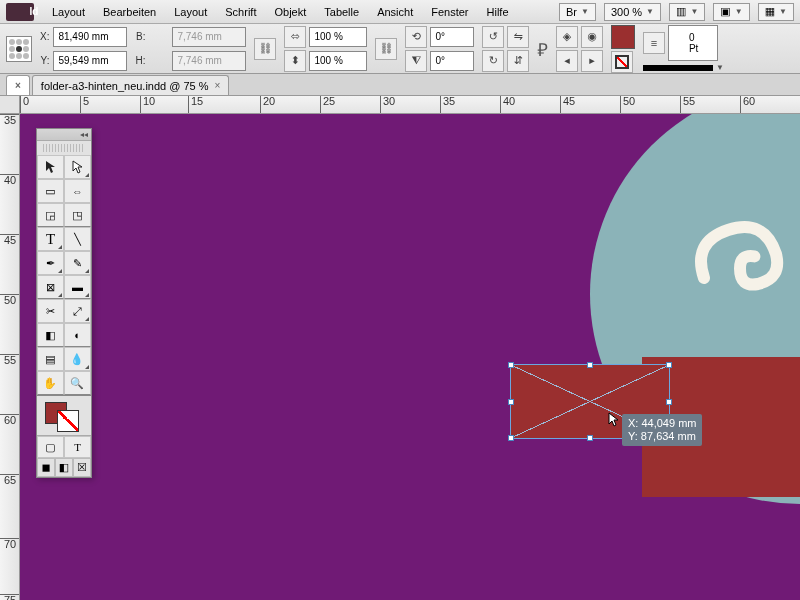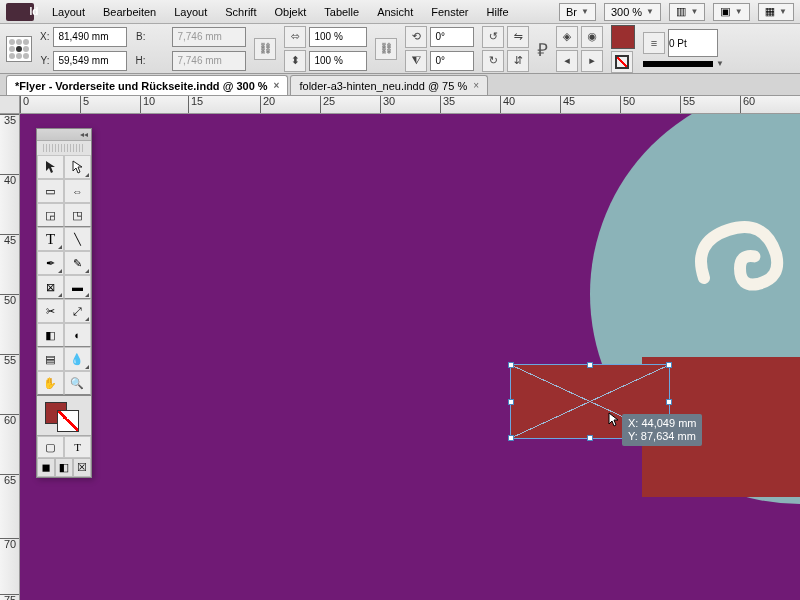--- a/index.html
+++ b/index.html
@@ -15,21 +15,21 @@
 .optbar { height: 50px; background: linear-gradient(#ececec,#dcdcdc); border-bottom: 1px solid #999; display: flex; align-items: center; padding: 2px 6px; gap: 8px; }
 .refpoint { width: 26px; height: 26px; display: grid; grid-template-columns: repeat(3,1fr); grid-template-rows: repeat(3,1fr); gap: 1px; background: #fff; border: 1px solid #888; padding: 2px; }
 .refpoint div { background: #bbb; border-radius: 50%; }
 .refpoint div.sel { background: #333; }
 .fieldgrp { display: grid; grid-template-columns: auto auto; grid-auto-rows: 22px; gap: 2px 4px; align-items: center; }
 .fld-label { font-size: 10px; color: #333; text-align: right; }
 .fld { width: 74px; height: 20px; border: 1px solid #888; background: #fff; padding: 0 4px; font-size: 10px; display: flex; align-items: center; }
 .fld.dis { color: #999; background: #f0f0f0; margin-left: 23px; }
 .iconbtn { width: 22px; height: 22px; border: 1px solid #aaa; background: #efefef; display: flex; align-items: center; justify-content: center; font-size: 11px; color: #444; }
 .swatch { width: 24px; height: 24px; background: #9a2f2f; border: 1px solid #555; }
-.stroke-w { width: 50px; height: 28px; border: 1px solid #888; background: #fff; padding: 0 0; font-size: 10px; display: flex; align-items: center; }
+.stroke-w { width: 50px; height: 36px; border: 1px solid #888; background: #fff; padding: 0 20px; font-size: 10px; display: flex; align-items: center; }
 .stroke-line { width: 70px; height: 6px; background: #000; }
 .vertstack { display: flex; flex-direction: column; gap: 2px; }
 .hz { display: flex; align-items: center; gap: 3px; }
 
 .tabstrip { height: 22px; background: #d4d4d4; border-bottom: 1px solid #999; display: flex; align-items: flex-end; padding-left: 6px; }
 .tab { height: 20px; padding: 0 8px; background: #e8e8e8; border: 1px solid #999; border-bottom: none; display: flex; align-items: center; gap: 6px; font-size: 10px; margin-right: 2px; border-radius: 3px 3px 0 0; }
 .tab.active { background: #fff; font-weight: bold; }
 .tab .x { font-size: 10px; color: #666; }
 
 .canvas-wrap { position: absolute; top: 96px; left: 0; right: 0; bottom: 0; background: #fff; }
@@ -184,21 +184,20 @@
       </div>
     <div class="hz">
         <div class="stroke-line"></div>
         <span style="font-size:8px;color:#555">▼</span>
       </div>
   </div>
 </div>
 
 <div class="tabstrip">
   <div class="tab active">
-      <span>*Flyer - Vorderseite und Rückseite.indd @ 300 %</span>
       <span class="x">×</span>
     </div>
   <div class="tab">
       <span>folder-a3-hinten_neu.indd @ 75 %</span>
       <span class="x">×</span>
     </div>
 </div>
 
 <div class="canvas-wrap">
   <div class="ruler-corner"></div>

